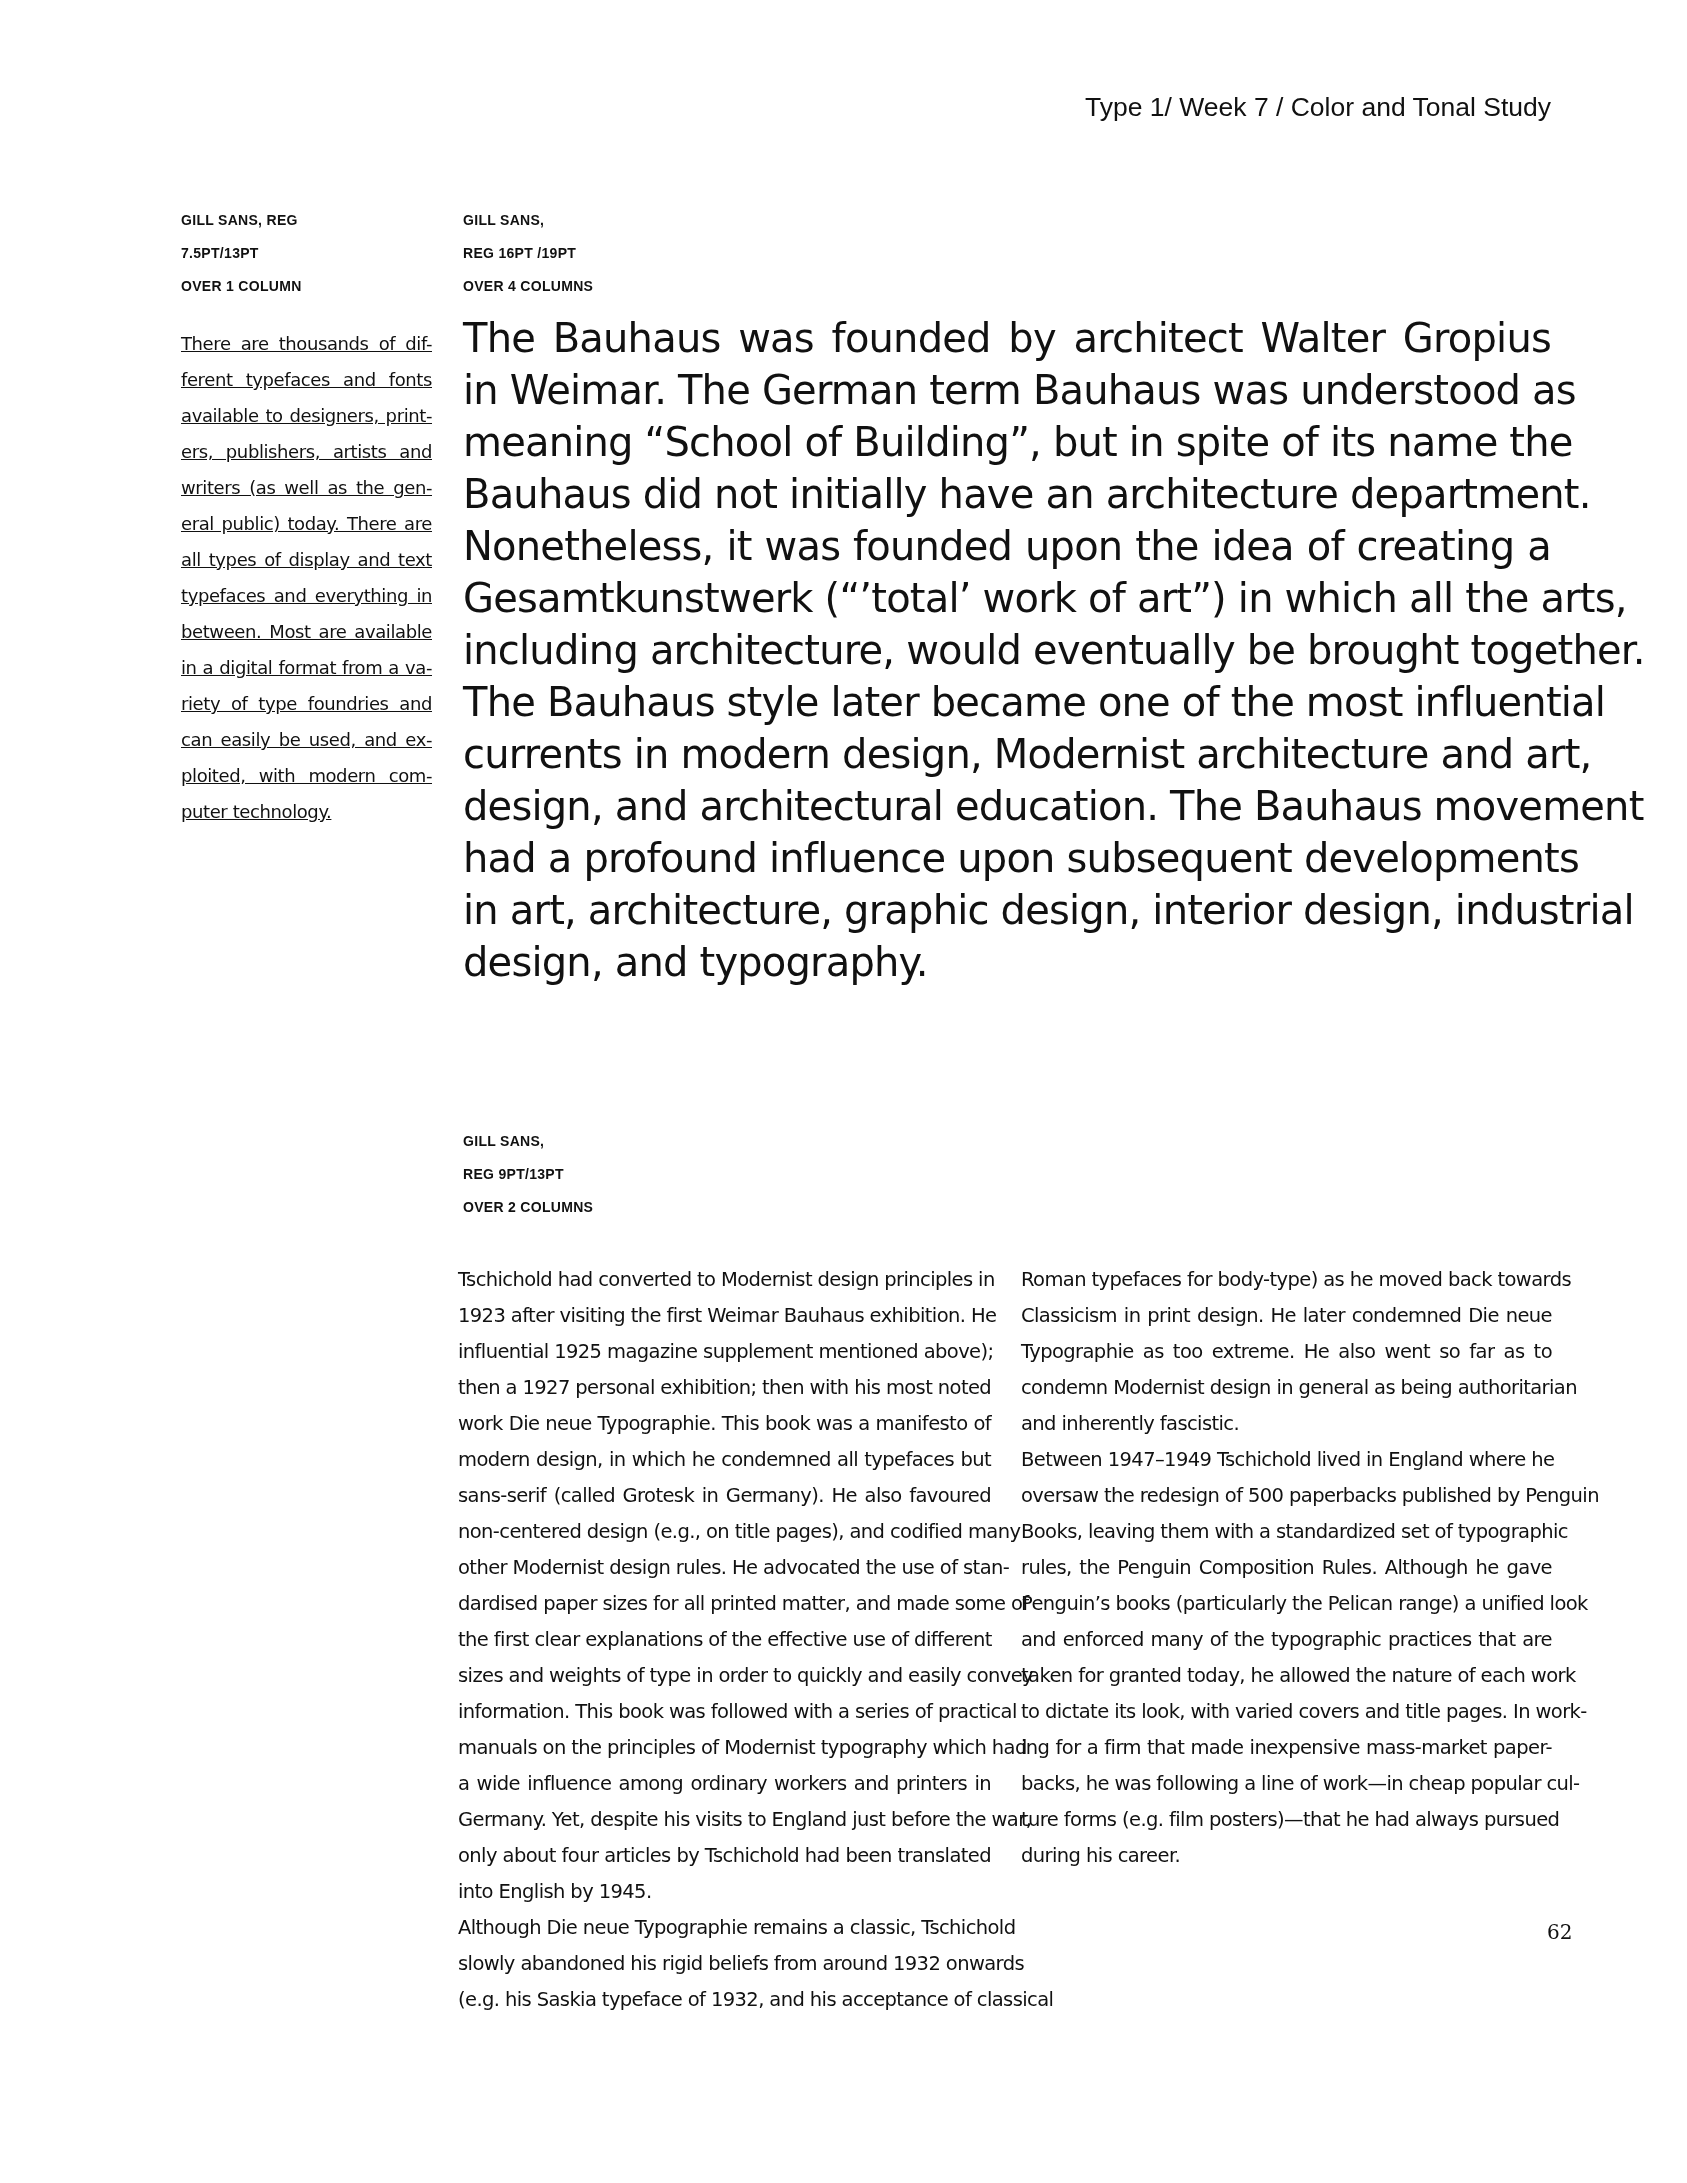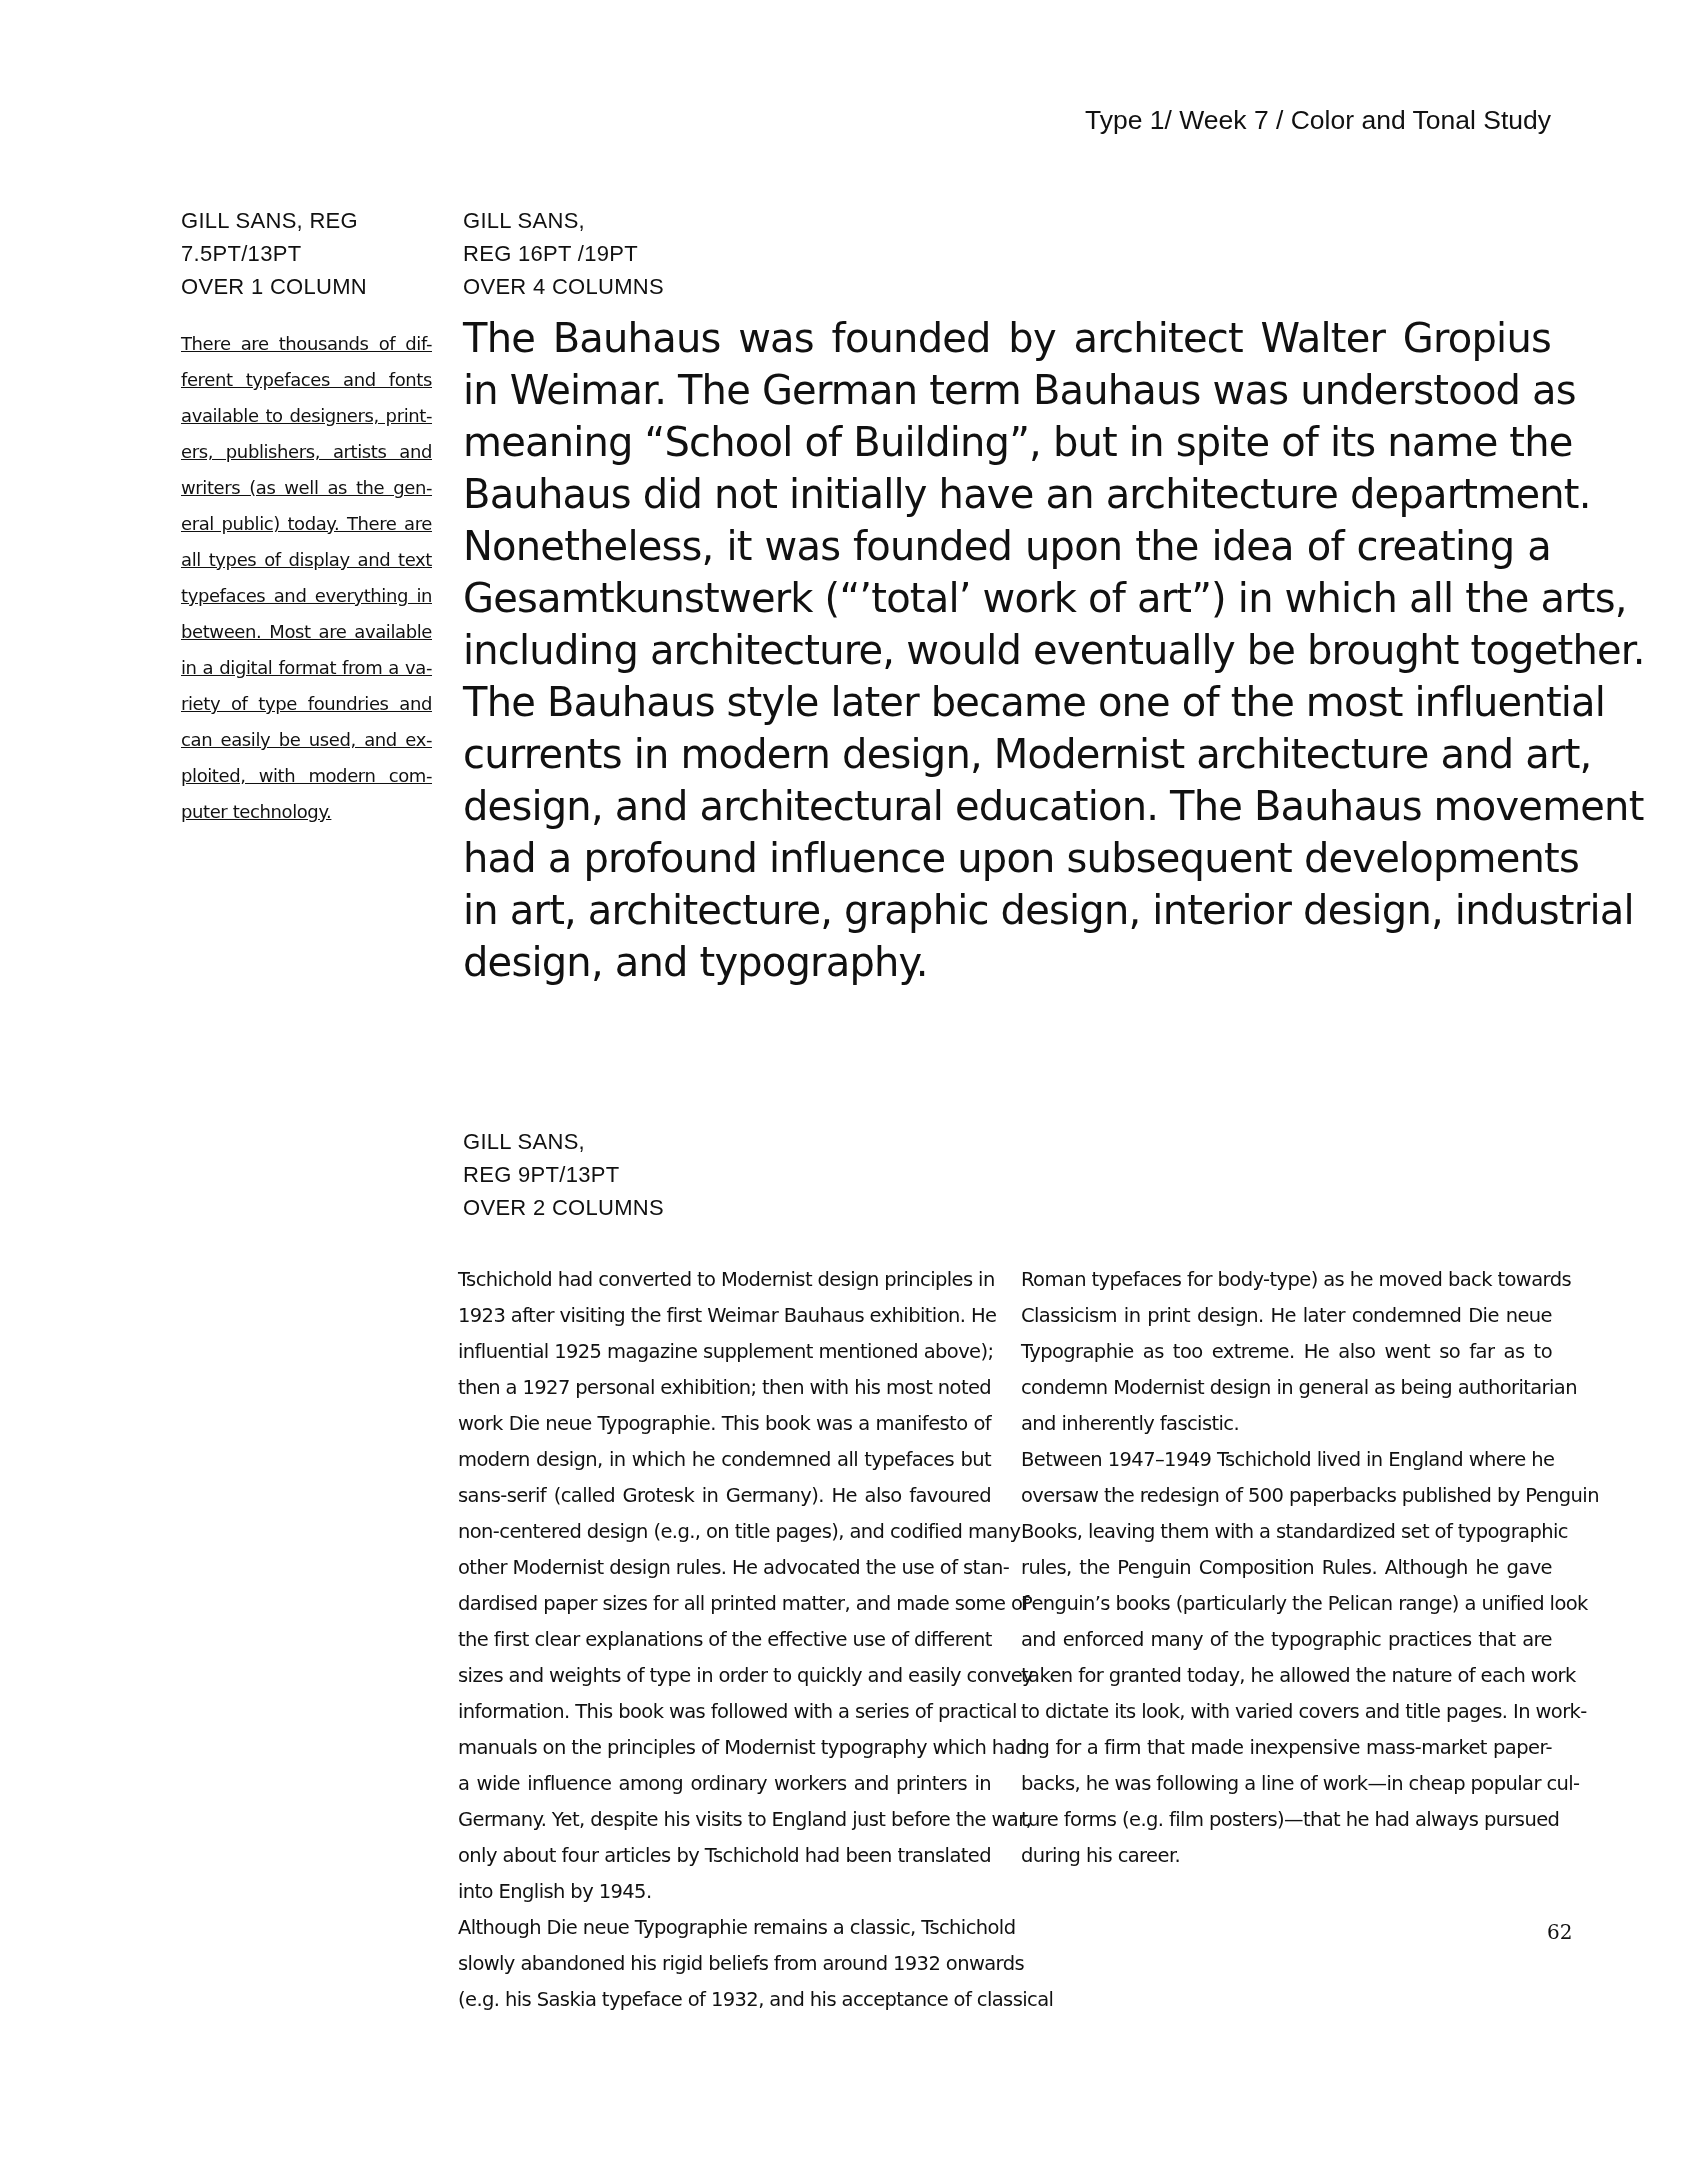--- a/index.html
+++ b/index.html
@@ -2,25 +2,25 @@
 <html style="font-size:10.6px"><head>
 <meta charset="utf-8">
 <style>
   html, body { margin: 0; padding: 0; background: #ffffff; }
   body { width: 1687px; height: 2183px; position: relative; overflow: hidden; color: #111111; }
   .abs { position: absolute; }
   .helv { font-family: "Liberation Sans", sans-serif; }
   .gill { font-family: "DejaVu Sans", sans-serif; }
 
   #running-head {
-    right: 136px; top: 104px; font-size: 26.5px; line-height: 32px;
+    right: 136px; top: 91px; font-size: 26.5px; line-height: 32px;
     white-space: nowrap; letter-spacing: 0px;
   }
   .caption {
-    font-size: 22px; line-height: 33px; text-transform: uppercase; letter-spacing: 0.3px;
+    font-size: 14px; line-height: 33px; text-transform: uppercase; letter-spacing: 0.3px; font-weight: bold;
   }
   .caption div { white-space: nowrap; }
 
   #cap-left { left: 181px; top: 204px; }
   #cap-mid  { left: 463px; top: 204px; }
   #cap-low  { left: 463px; top: 1125px; }
 
   #side-text {
     left: 181px; top: 326px; width: 251px;
     font-size: 18px; line-height: 36px; letter-spacing: -0.4px;

